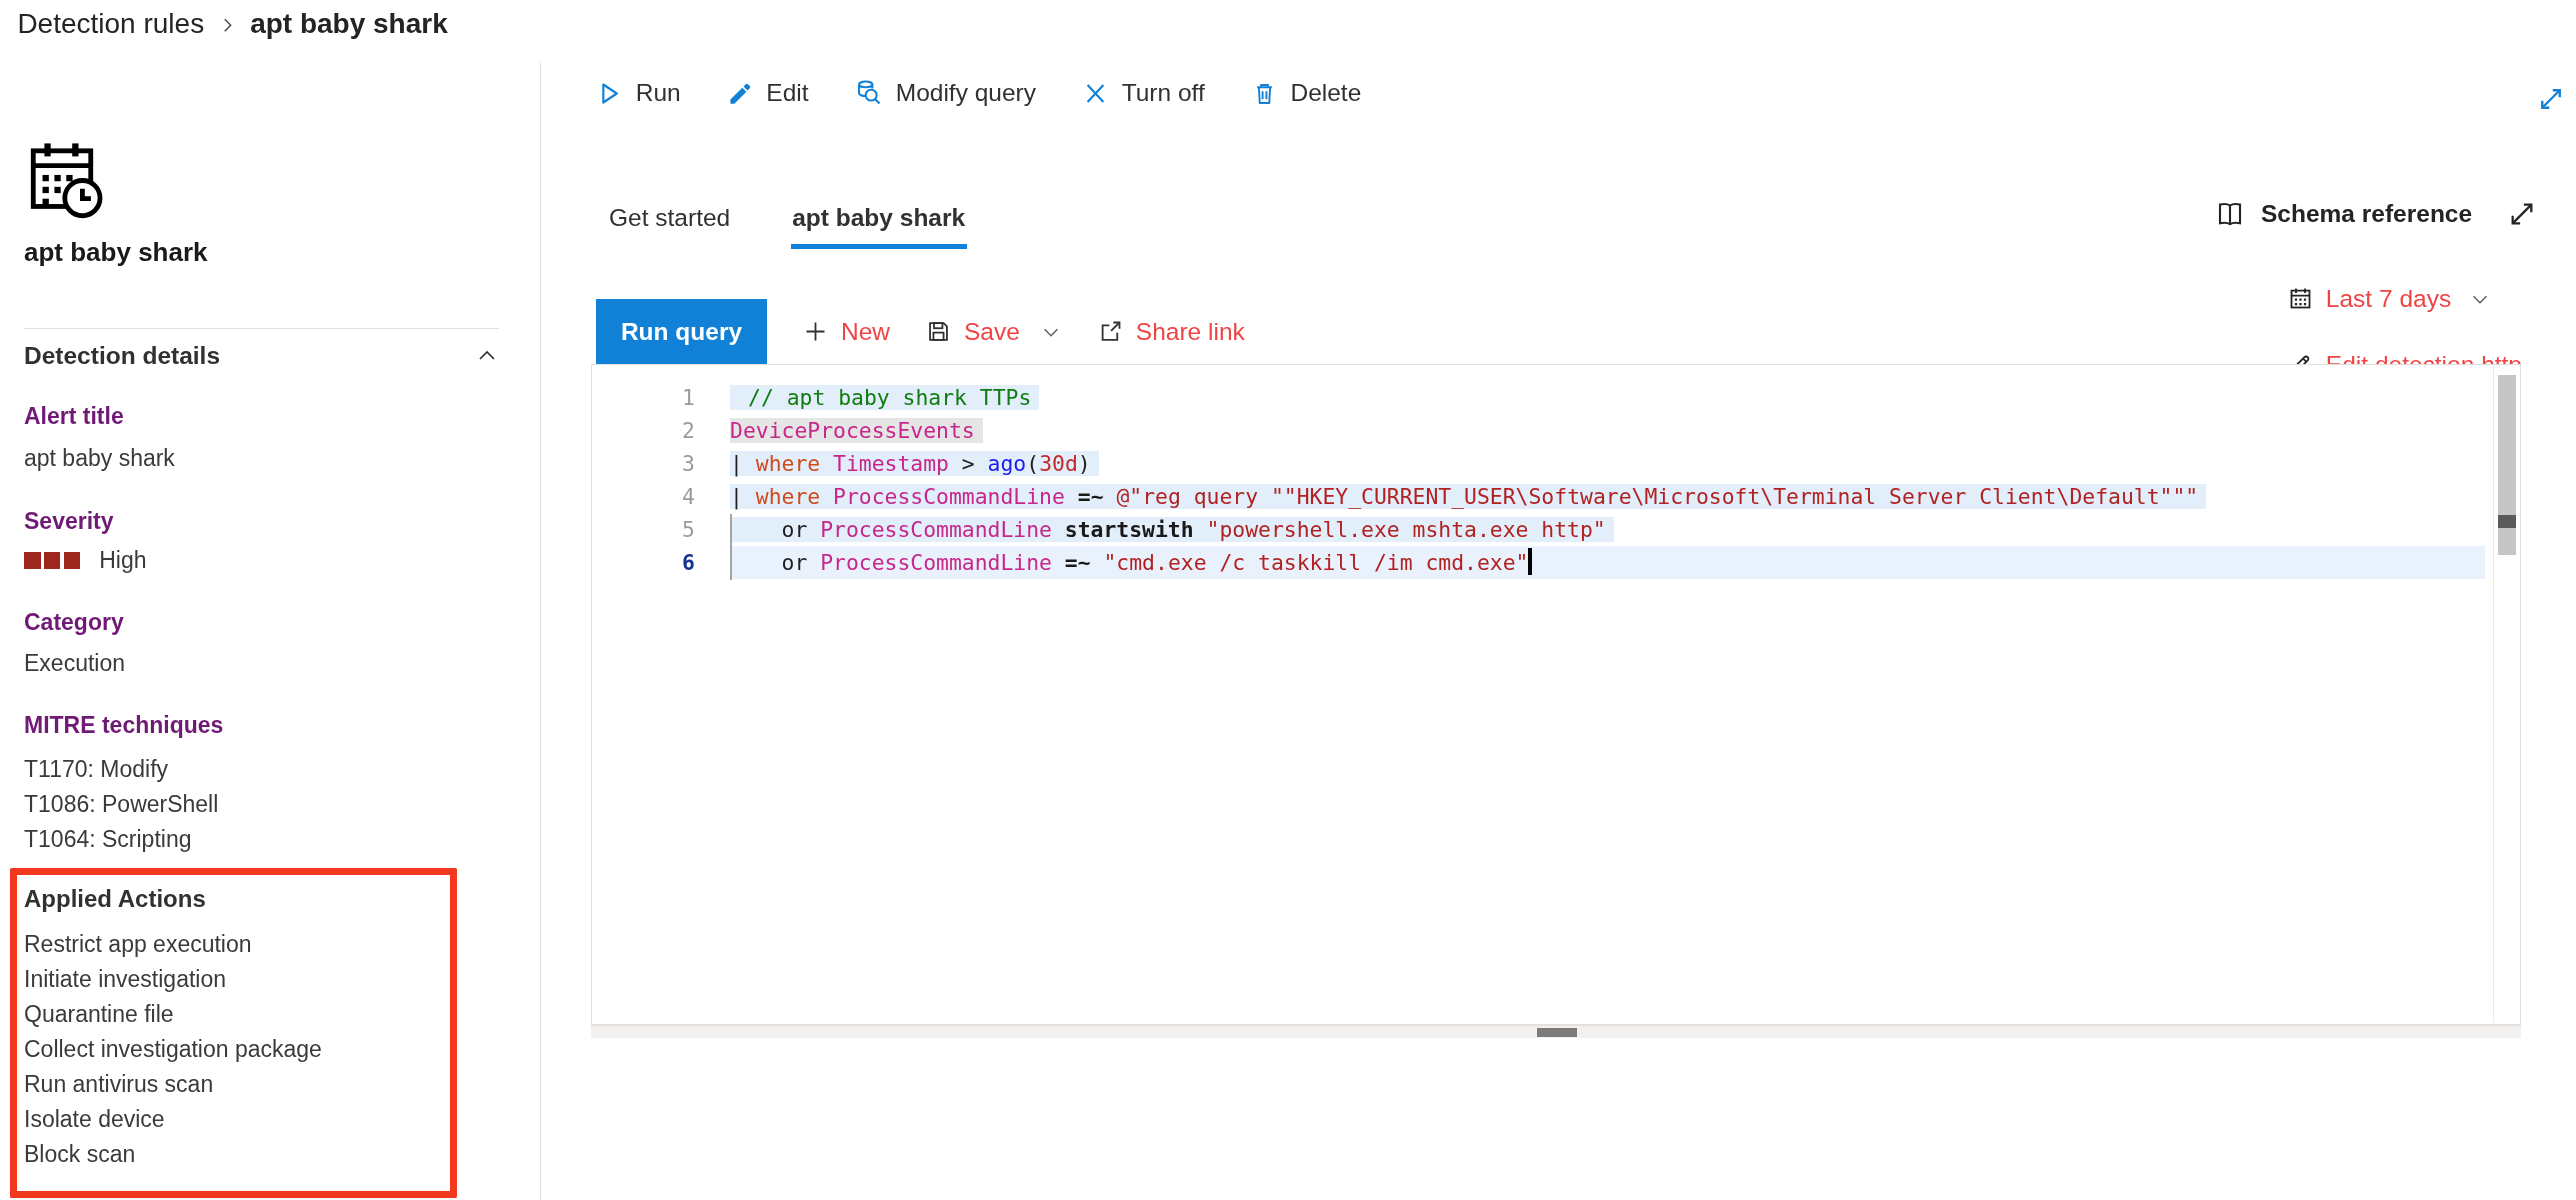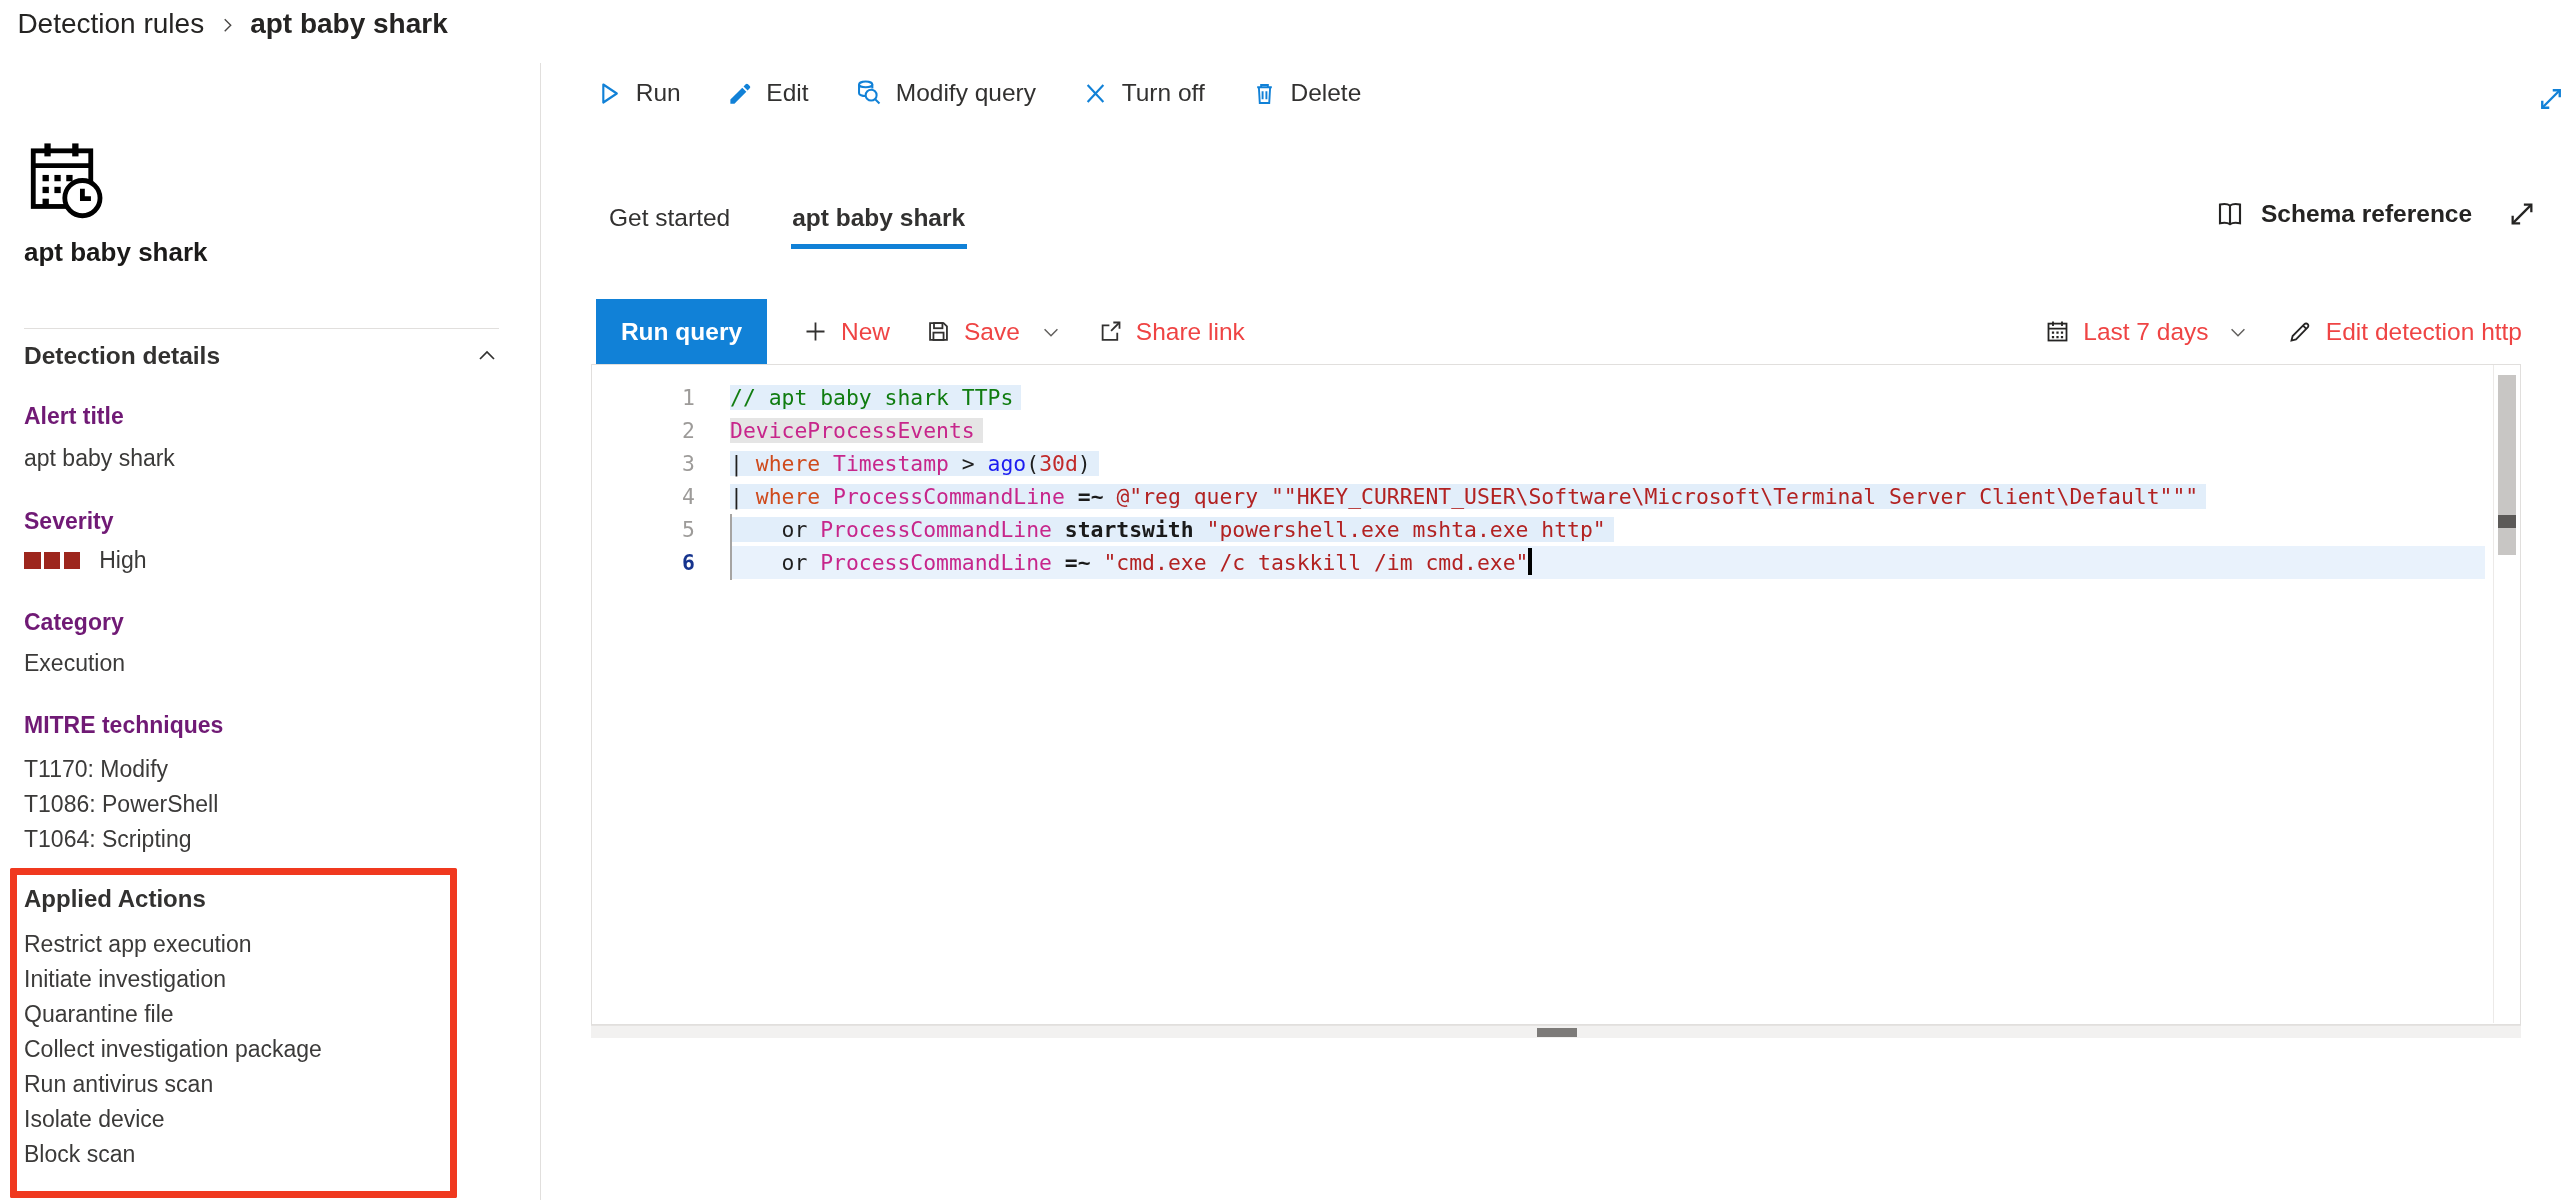--- a/index.html
+++ b/index.html
@@ -39,21 +39,21 @@
   .tab.active .tab-underline { position:absolute; left:-1.6px; right:-1.6px; bottom:0; height:5.5px; }
   #schema-ref { left:2215px; top:199px; display:flex; align-items:center; gap:16px; }
   #schema-ref .sr-label { font-size:24.5px; font-weight:600; color:#252423; }
   #schema-expand { left:2506px; top:198px; }
 
   
   #query-toolbar { left:596px; top:299px; width:1926px; height:65px; display:flex; align-items:center; }
   #run-query-btn { width:171px; height:65px; color:#fff; font-size:24.5px; font-weight:600;
                    display:flex; align-items:center; justify-content:center; border:none; }
   .qt-item { display:flex; align-items:center; gap:12px; font-size:24.5px; color:#ef4444; margin-left:35px; }
-  #qt-right { margin-left:auto; display:flex; align-items:center; gap:38px; }
+  #qt-right { margin-left:auto; display:flex; align-items:flex-start; gap:38px;flex-direction:column; }
 
   
   #editor { left:591px; top:364px; width:1930px; height:661px; border:1.6px solid #e1dfdd; background:#fff; }
   #code-area { position:absolute; left:0; top:16px; right:28.5px; font-family:"DejaVu Sans Mono","Liberation Mono",monospace; font-size:21.4px; }
   .code-row { position:relative; height:33px; line-height:33px; white-space:pre; }
   .gutter { position:absolute; left:0; width:103px; text-align:right; color:#9d9b99; }
   .gutter.active { color:#16348e; font-weight:700; }
   .code-text { position:absolute; left:138px; }
   .sel { padding-right:8px; }
   .row-bg { position:absolute; left:138px; right:6.3px; top:0; bottom:0; }
@@ -260,21 +260,21 @@
           <path d="M4 20 L5 16 L15.5 5.5 C16.3 4.7 17.6 4.7 18.4 5.5 C19.2 6.3 19.2 7.6 18.4 8.4 L8 19 L4 20 Z"></path>
           <path d="M14.3 6.7 L17.2 9.6"></path>
         </svg>
       <span>Edit detection http</span>
     </div>
   </div>
 </div>
 
 <div class="abs" id="editor">
   <div id="code-area">
-      <div class="code-row"><div class="gutter">1</div><div class="code-text"><span class="sel" style="background: rgb(226, 238, 250);"><span style="color: rgb(16, 124, 16);">// apt baby shark TTPs</span></span></div></div>
+      <div class="code-row"><div class="gutter">1</div><div class="code-text"><span class="sel" style="background: rgb(226, 238, 250);"><span style="color: rgb(16, 124, 16); padding-left: 18px;">// apt baby shark TTPs</span></span></div></div>
       <div class="code-row"><div class="gutter">2</div><div class="code-text"><span class="sel" style="background: #e5e5e5;"><span style="color: rgb(199, 38, 139);">DeviceProcessEvents</span></span></div></div>
       <div class="code-row"><div class="gutter">3</div><div class="code-text"><span class="sel" style="background: rgb(226, 238, 250);"><span style="color: rgb(31, 31, 31);">| </span><span style="color: rgb(207, 74, 28);">where</span><span style="color: rgb(31, 31, 31);"> </span><span style="color: rgb(199, 38, 139);">Timestamp</span><span style="color: rgb(31, 31, 31);"> &gt; </span><span style="color: rgb(28, 28, 240);">ago</span><span style="color: rgb(31, 31, 31);">(</span><span style="color: rgb(194, 42, 42);">30d</span><span style="color: rgb(31, 31, 31);">)</span></span></div></div>
       <div class="code-row"><div class="gutter">4</div><div class="code-text"><span class="sel" style="background: rgb(226, 238, 250);"><span style="color: rgb(31, 31, 31);">| </span><span style="color: rgb(207, 74, 28);">where</span><span style="color: rgb(31, 31, 31);"> </span><span style="color: rgb(199, 38, 139);">ProcessCommandLine</span><span style="color: rgb(26, 26, 26); font-weight: 700;"> =~ </span><span style="color: rgb(178, 34, 34);">@"reg query ""HKEY_CURRENT_USER\Software\Microsoft\Terminal Server Client\Default"""</span></span></div></div>
       <div class="code-row"><div class="gutter">5</div><div class="code-text"><span class="sel" style="background: rgb(226, 238, 250);"><span style="color: rgb(31, 31, 31);">    or </span><span style="color: rgb(199, 38, 139);">ProcessCommandLine</span><span style="color: rgb(26, 26, 26); font-weight: 700;"> startswith </span><span style="color: rgb(178, 34, 34);">"powershell.exe mshta.exe http"</span></span></div></div>
       <div class="code-row"><div class="row-bg" style="background: rgb(233, 242, 252);"></div><div class="gutter active">6</div><div class="code-text"><span><span style="color: rgb(31, 31, 31);">    or </span><span style="color: rgb(199, 38, 139);">ProcessCommandLine</span><span style="color: rgb(26, 26, 26); font-weight: 700;"> =~ </span><span style="color: rgb(178, 34, 34);">"cmd.exe /c taskkill /im cmd.exe"</span></span><span id="cursor"></span></div></div>
     </div>
   <div id="indent-guide" style="top: 149px; height: 66px;"></div>
   <div id="scrollbar">
     <div id="sb-thumb"></div>
     <div id="sb-mark"></div>

